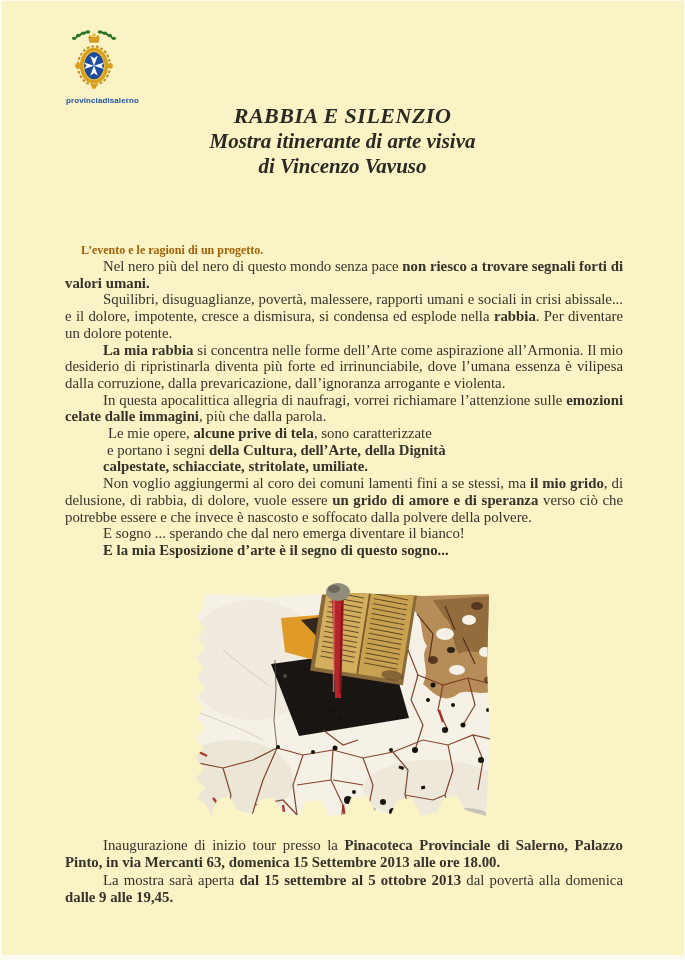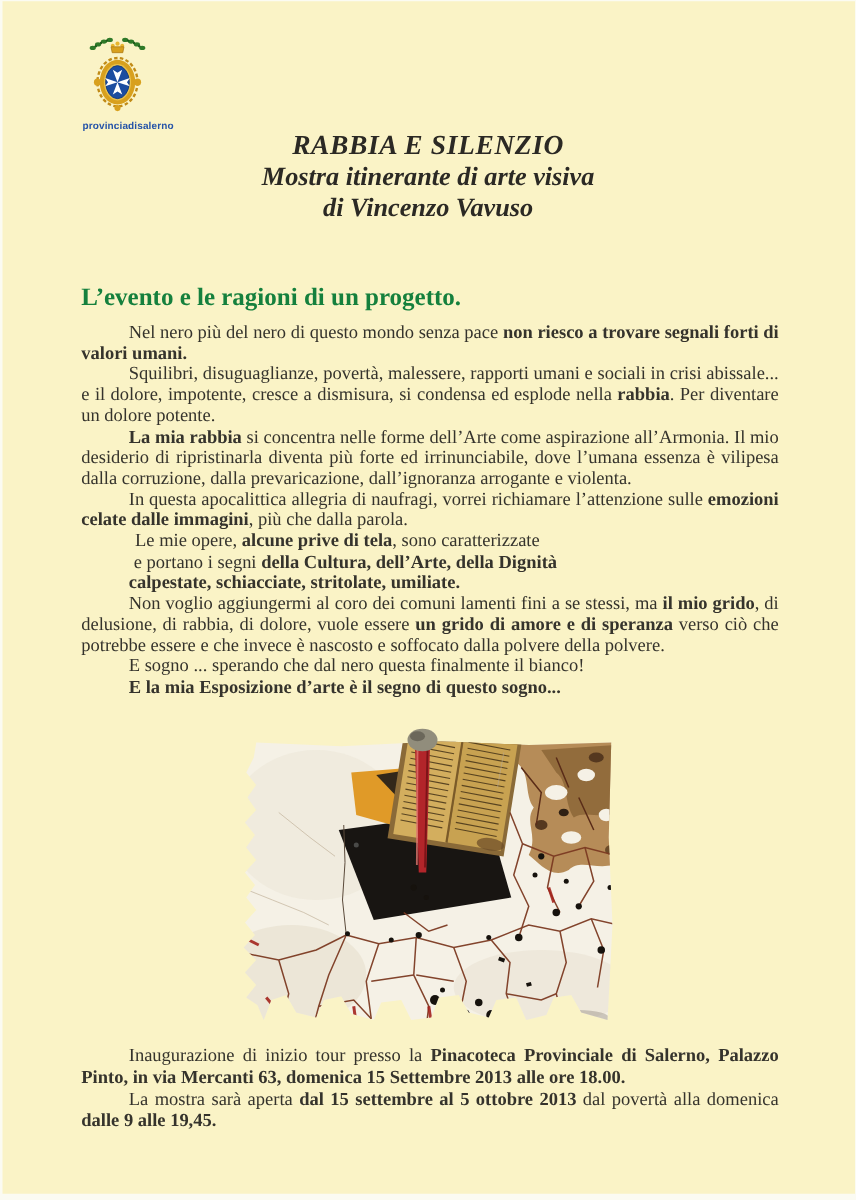--- a/index.html
+++ b/index.html
@@ -25,22 +25,22 @@
     margin-top:2px;white-space:nowrap;letter-spacing:.1px;
   }
   .title-block{
     position:absolute;top:103px;left:0;width:100%;
     text-align:center;font-style:italic;font-weight:bold;color:#2b2924;
   }
   .title-main{font-size:22px;line-height:26px;letter-spacing:.5px;}
   .title-sub{font-size:21px;line-height:25px;}
   .title-author{font-size:21px;line-height:25px;}
   .section-heading{
-    position:absolute;top:227px;left:65px;margin:0;
-    font-size:20px;font-weight:bold;color:#15803d;
+    position:absolute;top:227px;left:65px;margin:16px;
+    font-size:12px;font-weight:bold;color:#a16207;
   }
   .body-text{
     position:absolute;top:258px;left:65px;width:558px;
     font-size:14.8px;line-height:16.7px;text-align:justify;
   }
   .body-text p{margin:0;text-indent:38px;}
   .body-text p.line{text-indent:0;font-family:Liberation Serif, serif;}
   .footer-text{
     position:absolute;top:837px;left:65px;width:558px;
     font-size:14.8px;line-height:17.4px;text-align:justify;
@@ -112,21 +112,21 @@
 
   <div class="body-text" id="body-text">
       <p><span>Nel nero più del nero di questo mondo senza pace </span><span class="b">non riesco a trovare segnali forti di valori umani.</span></p>
       <p><span>Squilibri, disuguaglianze, povertà, malessere, rapporti umani e sociali in crisi abissale... e il dolore, impotente, cresce a dismisura, si condensa ed esplode nella </span><span class="b">rabbia</span><span>. Per diventare un dolore potente.</span></p>
       <p><span class="b">La mia rabbia</span><span> si concentra nelle forme dell’Arte come aspirazione all’Armonia. Il mio desiderio di ripristinarla diventa più forte ed irrinunciabile, dove l’umana essenza è vilipesa dalla corruzione, dalla prevaricazione, dall’ignoranza arrogante e violenta.</span></p>
       <p><span>In questa apocalittica allegria di naufragi, vorrei richiamare l’attenzione sulle </span><span class="b">emozioni celate dalle immagini</span><span>, più che dalla parola.</span></p>
       <p class="line" style="margin-left: 43px;"><span>Le mie opere, </span><span class="b">alcune prive di tela</span><span>, sono caratterizzate</span></p>
       <p class="line" style="margin-left: 42px;"><span>e portano i segni </span><span class="b">della Cultura, dell’Arte, della Dignità</span></p>
       <p class="line" style="margin-left: 38px;"><span class="b">calpestate, schiacciate, stritolate, umiliate.</span></p>
       <p><span>Non voglio aggiungermi al coro dei comuni lamenti fini a se stessi, ma </span><span class="b">il mio grido</span><span>, di delusione, di rabbia, di dolore, vuole essere </span><span class="b">un grido di amore e di speranza</span><span> verso ciò che potrebbe essere e che invece è nascosto e soffocato dalla polvere della polvere.</span></p>
-      <p><span>E sogno ... sperando che dal nero questa finalmente il bianco!</span></p>
+      <p><span>E sogno ... sperando che dal nero emerga diventare il bianco!</span></p>
       <p><span class="b">E la mia Esposizione d’arte è il segno di questo sogno...</span></p>
     </div>
 
   <div class="artwork">
     <svg width="302" height="246" viewBox="0 -12 302 246">
       <defs>
         <clipPath id="photoClip">
           <path d="M12,4 L80,7 L160,3 L230,6 L296,4 L294,80 L297,150 L293,226
             L272,220 L264,206 L250,208 L244,222 L228,226 L220,208 L204,210 L198,224
             L182,220 L174,206 L158,208 L152,224 L136,226 L128,210 L112,212 L106,226

